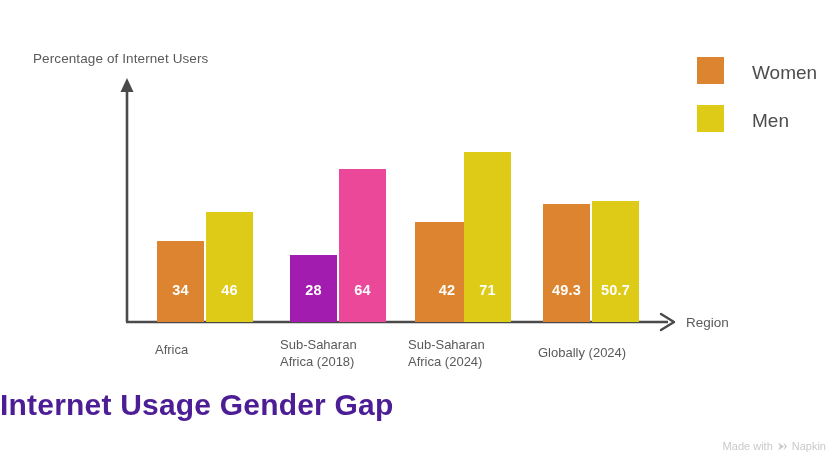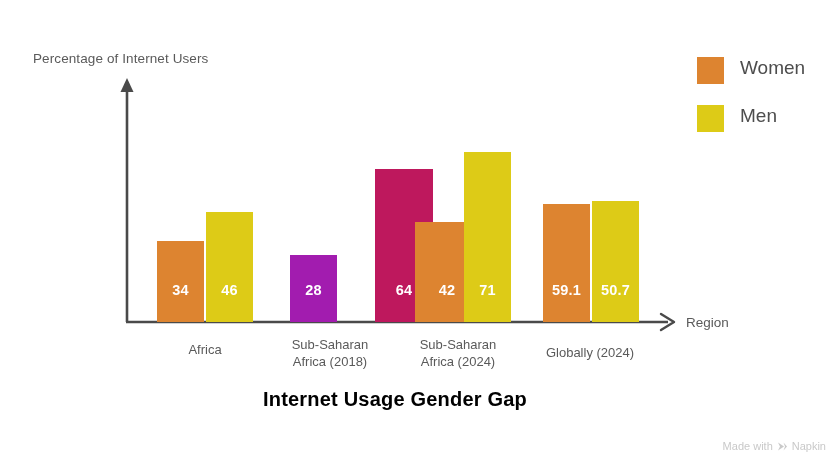--- a/index.html
+++ b/index.html
@@ -63,21 +63,21 @@
     text-align: center;
     color: #ffffff;
     font-size: 14.5px;
     font-weight: bold;
     letter-spacing: 0.2px;
   }
 
   
   .cat-label {
     position: absolute;
-    text-align: center;
+    text-align: left;
     font-size: 13px;
     color: #5a5a5a;
     line-height: 17px;
     white-space: nowrap;
   }
 
   
   .x-axis-label {
     position: absolute;
     left: 686px;
@@ -88,45 +88,45 @@
   }
 
   
   .legend {
     position: absolute;
     left: 697px;
     top: 57px;
   }
   .legend-row {
     display: flex;
-    align-items: flex-start;
+    align-items: flex-end;
     margin-bottom: 21px;
+    gap: 12px;
   }
   .legend-swatch {
     width: 27px;
     height: 27px;
     flex: 0 0 auto;
   }
   .legend-text {
     margin-left: 16px;
     font-size: 19px;
     color: #4d4d4d;
     white-space: nowrap;
   }
 
   
   .chart-title {
     position: absolute;
     left: 0;
     top: 388px;
     width: 790px;
-    text-align: center;
-    font-size: 20px;
+    font-size: 30px;
     font-weight: bold;
-    color: #000000;
+    color: #4c1d95;
     letter-spacing: 0.2px;
   }
 
   
   .watermark {
     position: absolute;
     right: 12px;
     bottom: 16px;
     display: flex;
     align-items: center;
@@ -160,33 +160,33 @@
     <div class="bar" style="left: 31px; width: 47px; height: 81.26px; background: rgb(221, 132, 48);">
       <div class="bar-value" style="bottom: 24px; text-align: center;">34</div>
     </div>
     <div class="bar" style="left: 80px; width: 47px; height: 109.94px; background: rgb(221, 203, 23);">
       <div class="bar-value" style="bottom: 24px;">46</div>
     </div>
 
     <div class="bar" style="left: 164px; width: 47px; height: 66.92px; background: #a21caf;">
       <div class="bar-value" style="bottom: 24px;">28</div>
     </div>
-    <div class="bar" style="left: 213px; width: 58px; height: 152.96px; background: #be185d; margin-left: 36px;">
+    <div class="bar" style="left: 213px; width: 47px; height: 152.96px; background: #ec4899;">
       <div class="bar-value" style="bottom: 24px;">64</div>
     </div>
 
     <div class="bar" style="left: 289px; width: 64px; height: 100.38px; background: rgb(221, 132, 48);">
       <div class="bar-value" style="bottom: 24px;">42</div>
     </div>
     <div class="bar" style="left: 338px; width: 47px; height: 169.69px; background: rgb(221, 203, 23); text-decoration: underline;">
       <div class="bar-value" style="bottom: 24px;">71</div>
     </div>
 
     <div class="bar" style="left: 417px; width: 47px; height: 117.827px; background: rgb(221, 132, 48);">
-      <div class="bar-value" style="bottom: 24px;">59.1</div>
+      <div class="bar-value" style="bottom: 24px;">49.3</div>
     </div>
     <div class="bar" style="left: 466px; width: 47px; height: 121.173px; background: rgb(221, 203, 23);">
       <div class="bar-value" style="bottom: 24px;">50.7</div>
     </div>
   </div>
 
   <div class="cat-label" style="left:155px; top:341px; width:100px;">
     <div>Africa</div>
   </div>
 

